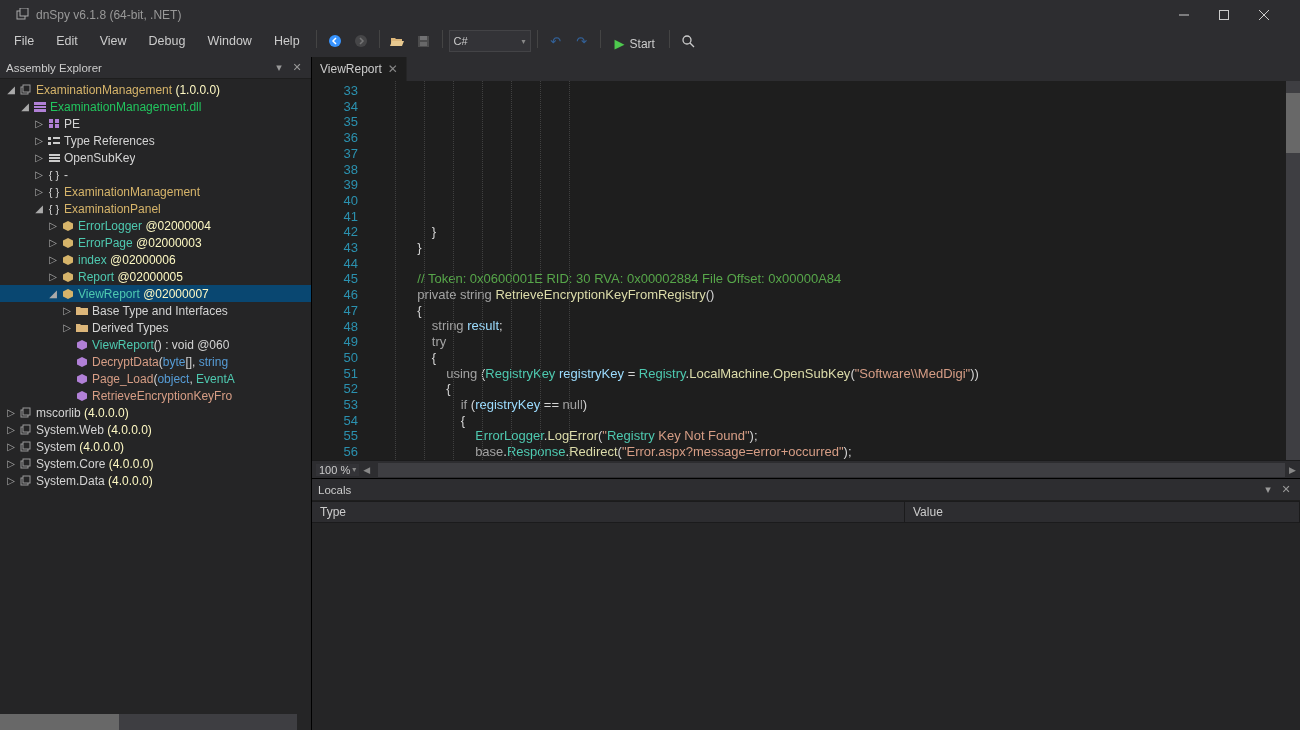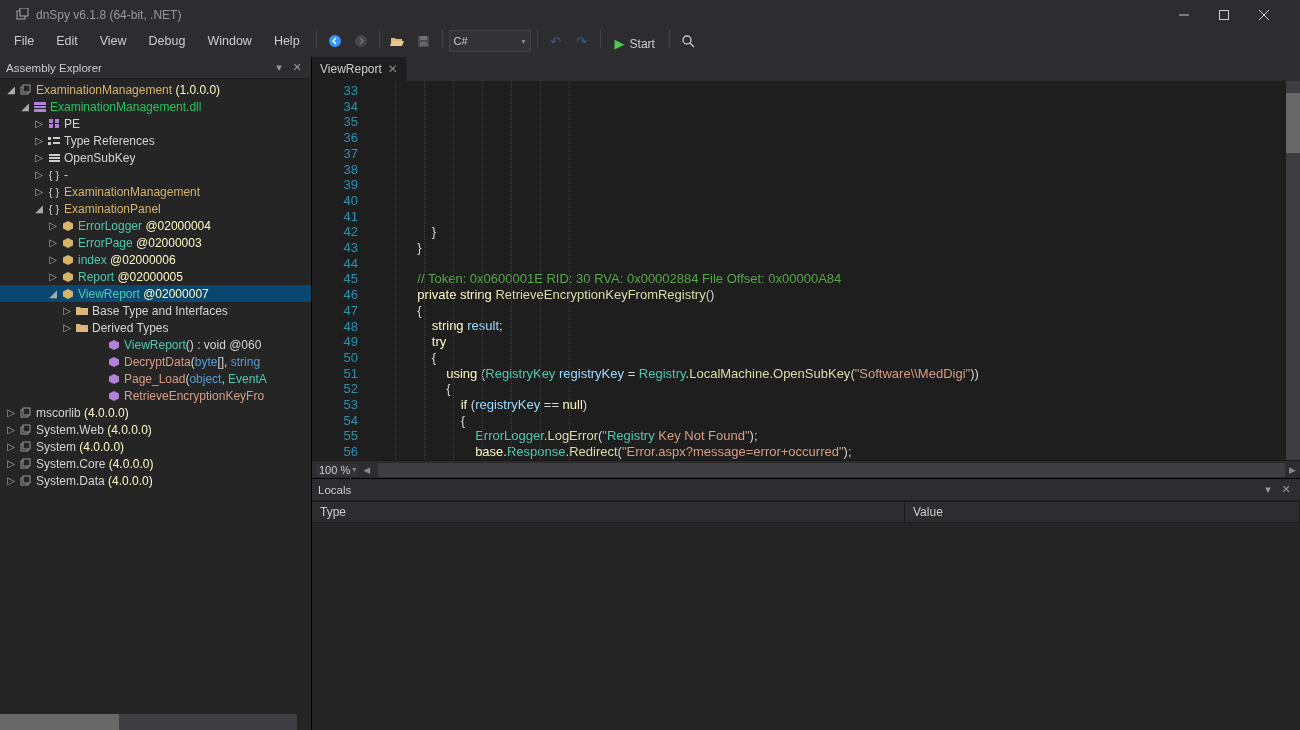--- a/index.html
+++ b/index.html
@@ -28,21 +28,21 @@
 .sidebar { width:312px; background:#252526; display:flex; flex-direction:column; border-right:1px solid #000; }
 .panelhdr { height:22px; background:#2d2d30; display:flex; align-items:center; padding:0 6px; font-size:11.5px; color:#ccc; border-bottom:1px solid #1e1e1e;}
 .panelhdr .spacer { flex:1; }
 .panelhdr .hbtn { width:16px; display:flex;justify-content:center; color:#999; font-size:11px; margin-left:2px;}
 .tree { flex:1; overflow:hidden; padding:2px 0; font-size:12px; position:relative;}
 .treerow { display:flex; align-items:center; height:17px; white-space:nowrap; padding-right:4px; }
 .treerow.sel { background:#094771; }
 .exp { width:14px; text-align:center; color:#aaa; font-size:10px; display:inline-block;}
 .ticon { width:16px; display:inline-flex; justify-content:center; font-size:11px; }
 .tlabel { padding-left:2px; overflow:hidden; text-overflow:clip; }
-.ind1{padding-left:4px}.ind2{padding-left:18px}.ind3{padding-left:32px}.ind4{padding-left:46px}.ind5{padding-left:60px}.ind6{padding-left:106px}
+.ind1{padding-left:4px}.ind2{padding-left:18px}.ind3{padding-left:32px}.ind4{padding-left:46px}.ind5{padding-left:60px}.ind6{padding-left:74px}
 
 
 .c-asm{color:#d6b46a}
 .c-mod{color:#22c55e}
 .c-ns{color:#d6b46a}
 .c-cls{color:#4ec9b0}
 .c-dim{color:#fef9c3}
 .c-orange{color:#d69d85}
 .c-type{color:#569cd6}
 .c-white{color:#d4d4d4}
@@ -68,21 +68,21 @@
 .zoombar .hsrail{ flex:1; background:#3e3e42; height:14px; margin-left:4px;}
 
 
 .locals { height:252px; display:flex; flex-direction:column; border-top:1px solid #000;}
 .locals .tbl { flex:1; background:#252526; }
 .locals .thead { display:flex; background:#2d2d30; height:22px; border-top:1px solid #1b1b1c; border-bottom:1px solid #1b1b1c;}
 .locals .th { padding:3px 8px; font-size:12px; color:#ccc; border-right:1px solid #1b1b1c;}
 .locals .th.name{flex:0 0 400px} .locals .th.value{flex:0 0 395px} .locals .th.type{flex:1}
 
 
-.k{color:#fef9c3}.s{color:#d69d85}.cm{color:#57a64a}.ty{color:#4ec9b0}.mref{color:#dcdcaa}.p{color:#d4d4d4}.nref{color:#9cdcfe}
+.k{color:#a3a3a3}.s{color:#d69d85}.cm{color:#57a64a}.ty{color:#4ec9b0}.mref{color:#dcdcaa}.p{color:#d4d4d4}.nref{color:#9cdcfe}
 
 svg { display:block; }
 </style>
 </head>
 <body>
 
 <div class="titlebar">
   <span class="icon">
     <svg width="14" height="14">
         <rect x="1" y="3" width="8" height="8" fill="none" stroke="#aaa"></rect>

